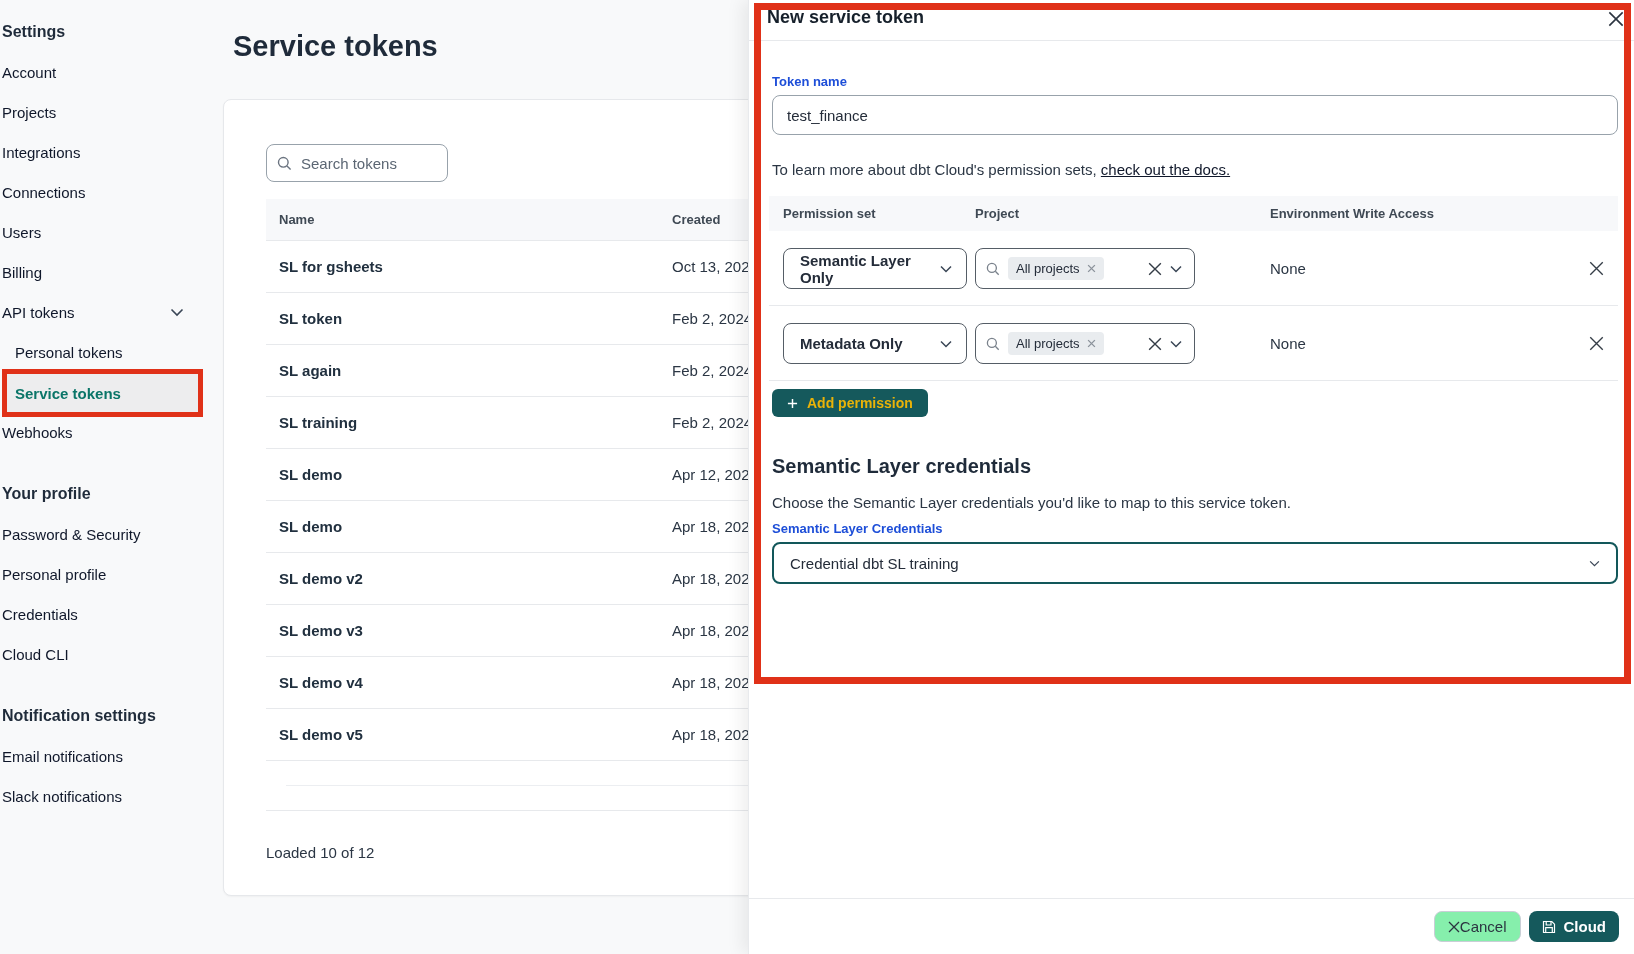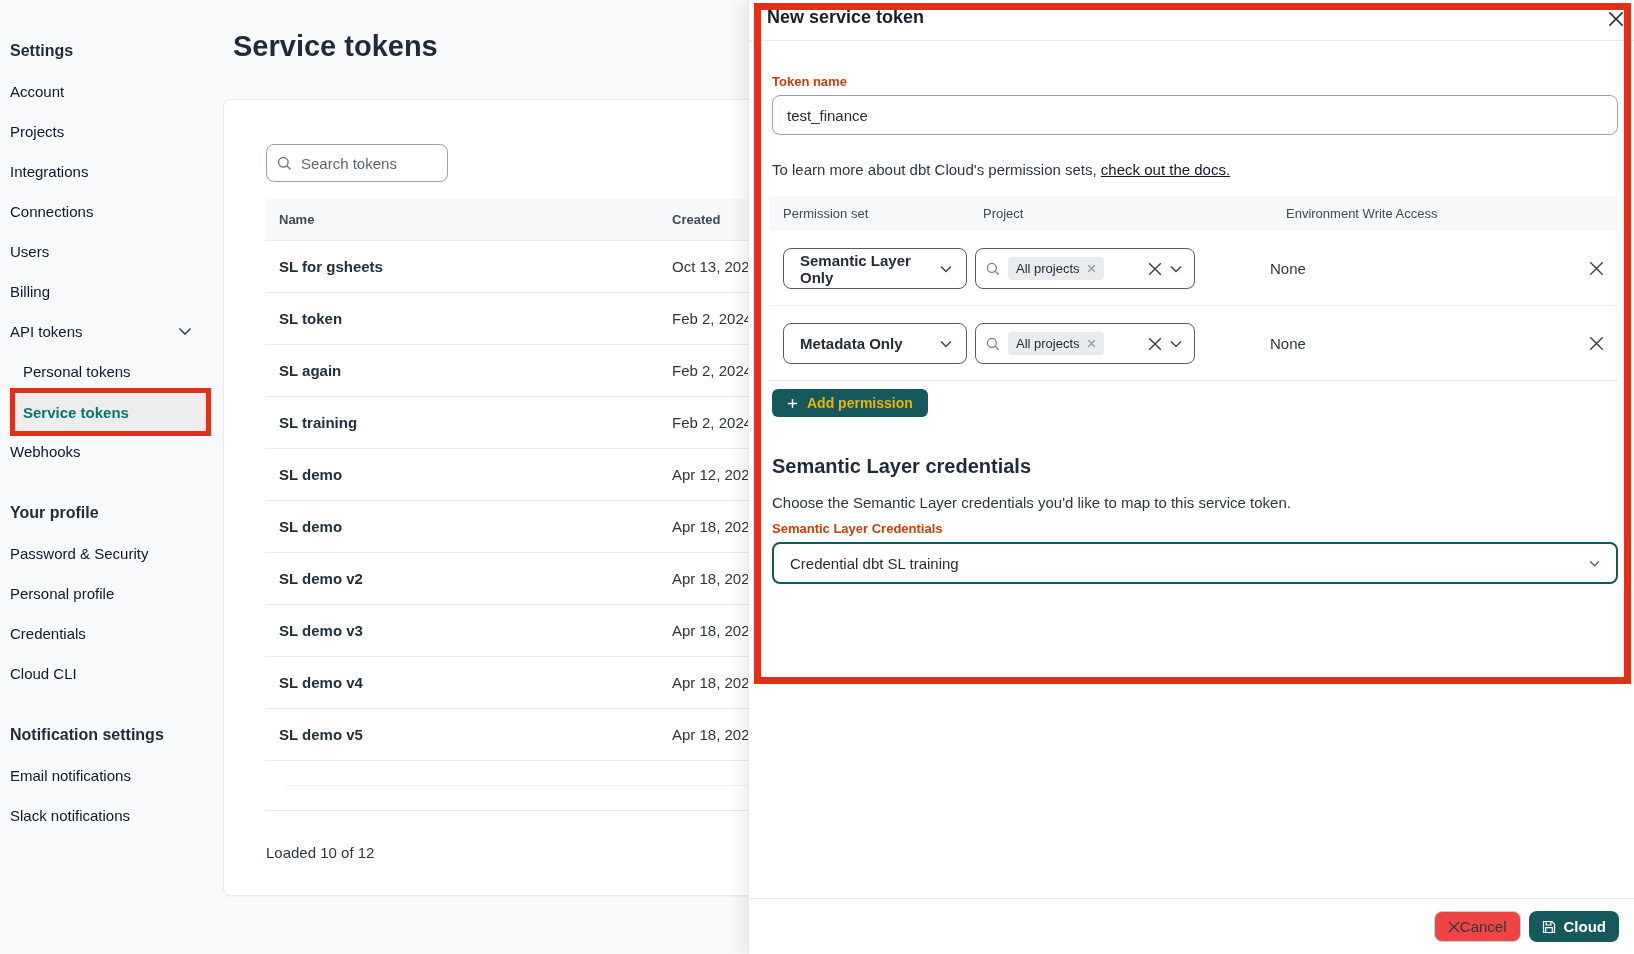--- a/index.html
+++ b/index.html
@@ -7,21 +7,21 @@
   body {
     font-family: "Liberation Sans", sans-serif;
     background:#f8f9fa;
     color:#242c39;
     position:relative;
     overflow:hidden;
   }
   svg { display:block; }
 
   
-  .sidebar { position:absolute; left:8px; top:0; width:210px; height:100%; padding-top:31px; }
+  .sidebar { position:absolute; left:0; top:0; width:210px; height:100%; padding-top:12px; }
   .side-row { height:40px; display:flex; align-items:center; font-size:15px; color:#0f172a; cursor:pointer; padding-left:2px; }
   .side-heading { height:40px; display:flex; align-items:center; font-size:16px; font-weight:bold; color:#1f2b3a; padding-left:2px; }
   .side-sub { padding-left:15px; }
   .side-row.api { justify-content:space-between; padding-right:26px; }
   .side-gap { height:22px; }
   .service-wrap { position:relative; height:40px; }
   .service-item { position:absolute; left:7px; right:12px; top:2px; bottom:0; background:#ededee; display:flex; align-items:center; padding-left:8px; font-size:15px; font-weight:bold; color:#0a7568; cursor:pointer; }
   .service-redbox { position:absolute; left:2px; right:7px; top:-3px; bottom:-5px; border:5px solid #e03118; pointer-events:none; }
   .chev { color:#3a4656; }
 
@@ -41,28 +41,28 @@
   .half-div { height:25px; border-bottom:1px solid #eceef1; margin-left:20px; }
   .full-div { height:25px; border-bottom:1px solid #e7e9ec; }
   .loaded { margin-top:33px; font-size:15px; color:#2b3644; }
 
   
   .drawer { position:absolute; left:748px; top:0; width:886px; height:954px; background:#fff; border-left:1px solid #e8eaed; box-shadow:-6px 0 16px rgba(0,0,0,.07); }
   .drawer-header { height:41px; border-bottom:1px solid #e7e9ec; padding:7px 16px 0 18px; position:relative; }
   .drawer-title { font-size:18px; font-weight:bold; color:#16202b; }
   .drawer-close { position:absolute; top:8px; right:7px; width:22px; height:22px; display:flex; align-items:center; justify-content:center; color:#2b3440; cursor:pointer; }
   .drawer-body { padding:0 16px 0 23px; }
-  .field-label { font-size:13px; font-weight:bold; color:#c2410c; }
+  .field-label { font-size:13px; font-weight:bold; color:#1d4ed8; }
   .lbl-token { margin-top:33px; }
   .text-input { margin-top:6px; width:100%; height:40px; border:1px solid #98a2ab; border-radius:8px; font-size:15px; font-family:inherit; color:#242c39; padding:0 14px; outline:none; background:#fff; }
   .docs-line { margin-top:26px; font-size:15px; color:#2b3644; }
   .docs-link { color:#0f172a; text-decoration:underline; cursor:pointer; }
 
   .perm-grid { margin-top:18px; margin-left:-3px; }
-  .perm-head { height:35px; background:#f7f8fa; display:flex; align-items:center; font-size:13px; font-weight:normal; color:#3f4954;gap:8px; }
+  .perm-head { height:35px; background:#f7f8fa; display:flex; align-items:center; font-size:13px; font-weight:bold; color:#3f4954; }
   .pcol1 { flex:0 0 206px; padding-left:14px; }
   .pcol2 { flex:0 0 295px; }
   .pcol3 { flex:1; }
   .pcol4 { flex:0 0 44px; display:flex; justify-content:center; }
   .perm-row { display:flex; align-items:center; padding:17px 0 16px 0; border-bottom:1px solid #e7e9ec; }
   .select-box { width:184px; height:41px; border:1px solid #555d66; border-radius:8px; display:flex; align-items:center; justify-content:space-between; padding:0 14px 0 16px; cursor:pointer; background:#fff; }
   .select-box .sel-text { font-size:15px; font-weight:bold; color:#242c39; }
   .multi-box { width:220px; height:41px; border:1px solid #555d66; border-radius:8px; display:flex; align-items:center; padding:0 12px 0 10px; gap:8px; cursor:pointer; background:#fff; }
   .multi-box .msearch { color:#7a828c; }
   .chip { background:#e9ecef; border-radius:4px; padding:4px 8px; font-size:13px; color:#242c39; display:flex; align-items:center; gap:7px; white-space:nowrap; }
@@ -72,21 +72,21 @@
   .none-text { font-size:15px; color:#2b3644; }
   .add-btn { margin-top:8px; height:28px; background:#15595c; color:#eab308; border:none; border-radius:6px; font-size:14px; font-weight:bold; font-family:inherit; display:inline-flex; align-items:center; gap:9px; padding:0 15px; cursor:pointer; }
 
   .sl-heading { margin-top:38px; font-size:20px; font-weight:bold; color:#1f2b3a; }
   .sl-desc { margin-top:16px; font-size:15px; color:#2b3644; }
   .lbl-cred { margin-top:10px; }
   .cred-select { margin-top:6px; width:100%; height:42px; border:2px solid #12575a; border-radius:8px; display:flex; align-items:center; justify-content:space-between; padding:0 16px; cursor:pointer; background:#fff; }
   .cred-select .sel-text { font-size:15px; color:#242c39; }
 
   .drawer-footer { position:absolute; left:0; right:0; bottom:0; height:56px; border-top:1px solid #e7e9ec; background:#fff; display:flex; align-items:center; justify-content:flex-end; gap:8px; padding:0 15px; }
-  .btn-cancel { height:31px; background:#ef4444; border:1px solid #c9ced6; border-radius:8px; font-size:15px; color:#2b3440; font-family:inherit; display:inline-flex; align-items:center; gap:0; padding:0 13px; cursor:pointer; }
+  .btn-cancel { height:31px; background:#86efac; border:1px solid #c9ced6; border-radius:8px; font-size:15px; color:#2b3440; font-family:inherit; display:inline-flex; align-items:center; gap:0; padding:0 13px; cursor:pointer; }
   .btn-save { height:31px; background:#15595c; border:none; border-radius:8px; font-size:15px; font-weight:600; color:#fff; font-family:inherit; display:inline-flex; align-items:center; gap:8px; padding:0 13px; cursor:pointer; }
 
   .drawer-redbox { position:absolute; left:5px; top:3px; width:877px; height:681px; border:7px solid #e03118; pointer-events:none; z-index:5; }
 </style>
 </head>
 <body>
 
 <div class="sidebar">
   <div class="side-heading">Settings</div>
 

